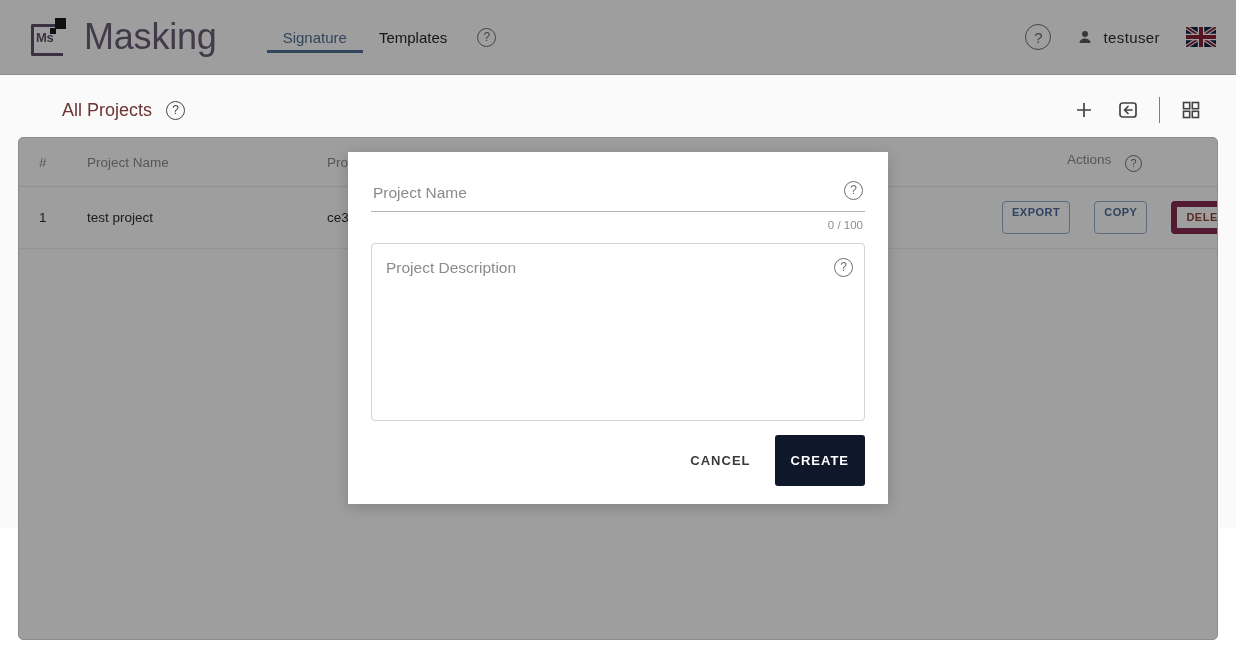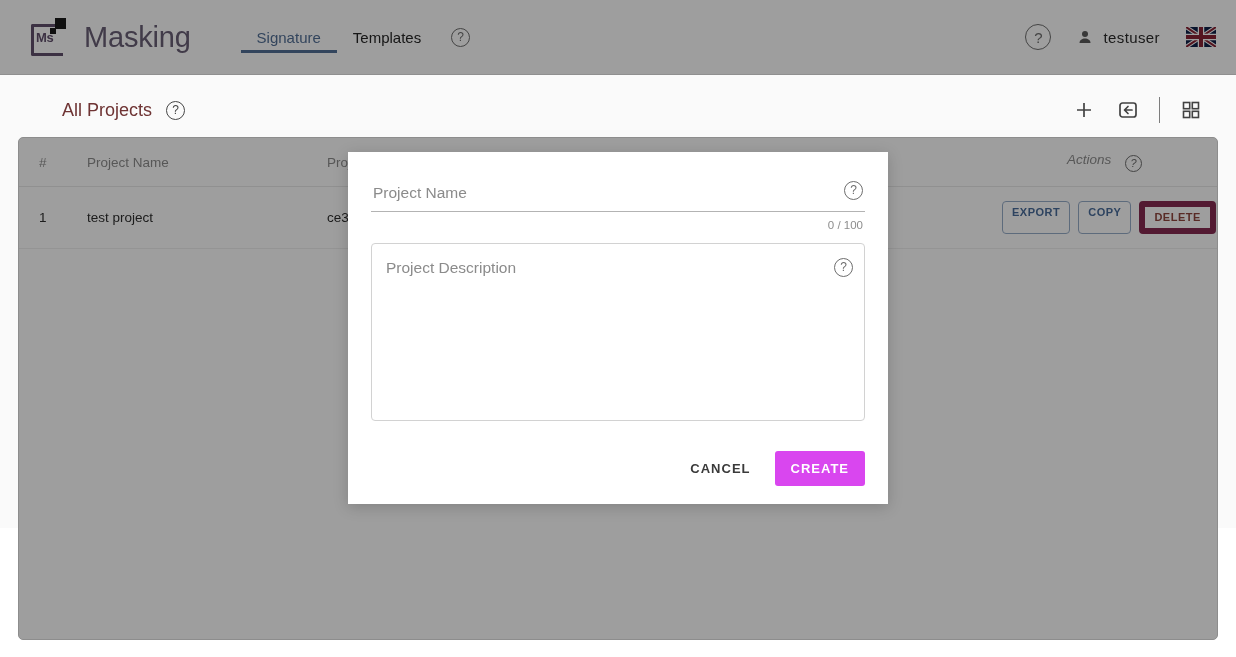--- a/index.html
+++ b/index.html
@@ -58,21 +58,21 @@
   }
   .logo-dot {
     position: absolute; left: 27px; top: 3px;
     width: 11px; height: 11px; background: #1a1a1a;
   }
   .logo-dot2 {
     position: absolute; left: 22px; top: 13px;
     width: 6px; height: 6px; background: #1a1a1a;
   }
   .logo-text {
-    font-size: 29px; color: #6f5c86; font-weight: 400;
+    font-size: 36px; color: #6f5c86; font-weight: 400;
     letter-spacing: -0.2px;
   }
 
   .nav { display: flex; align-items: center; gap: 0; margin-left: 50px; height: 75px; }
   .nav-tab {
     position: relative;
     padding: 0 16px;
     height: 75px;
     display: flex; align-items: center;
     font-size: 15px;
@@ -133,36 +133,36 @@
   }
   table { width: 100%; border-collapse: collapse; table-layout: fixed; }
   thead th {
     text-align: left;
     font-size: 13.5px;
     font-weight: 400;
     color: #8d8d8d;
     padding: 14px 10px;
     border-bottom: 1px solid #e9e9e9;
   }
-  thead th.center { text-align: center; font-style: italic; }
+  thead th.center { text-align: center; }
   tbody td {
     font-size: 13.5px;
     color: #2e2e2e;
     padding: 14px 10px;
     border-bottom: 1px solid #efefef;
     white-space: nowrap; overflow: hidden; text-overflow: clip;
   }
   .col-num { width: 58px; padding-left: 20px !important; }
   .col-name { width: 240px; }
   .col-sig { width: 240px; }
   .col-state { width: 195px; }
   .col-desc { width: 240px; }
   .col-actions { width: auto; }
 
-  .act-wrap { display: flex; gap: 8px; justify-content: space-between; }
+  .act-wrap { display: flex; gap: 24px; justify-content: space-between; }
   .chip {
     font-size: 11px;
     letter-spacing: .5px;
     font-weight: bold;
     padding: 5px 9px;
     border-radius: 4px;
     background: #ffffff;
     cursor: pointer;
     line-height: 1;
   }
@@ -228,26 +228,26 @@
   .btn-text {
     background: none; border: none;
     font-size: 13px; font-weight: 600;
     letter-spacing: 1px;
     color: #3a3a3a;
     padding: 10px 14px;
     cursor: pointer;
     font-family: "Liberation Sans", sans-serif;
   }
   .btn-primary {
-    background: #d946ef;
+    background: #0f172a;
     border: none;
     color: #ffffff;
     font-size: 13px; font-weight: 700;
     letter-spacing: 1px;
-    padding: 10px 16px;
+    padding: 18px 16px;
     border-radius: 3px;
     cursor: pointer;
     font-family: "Liberation Sans", sans-serif;
   }
 </style>
 </head>
 <body>
 
 <div id="root">
 

